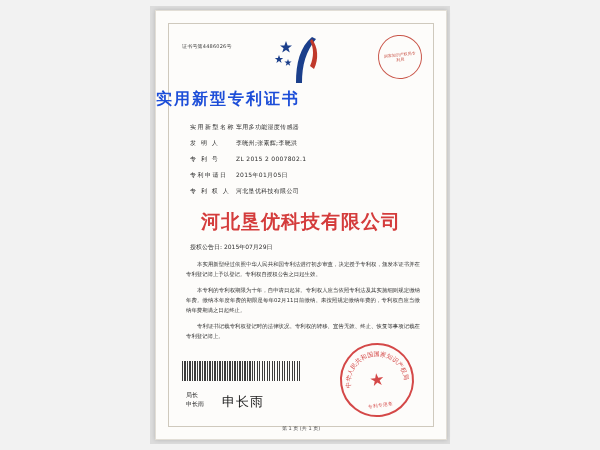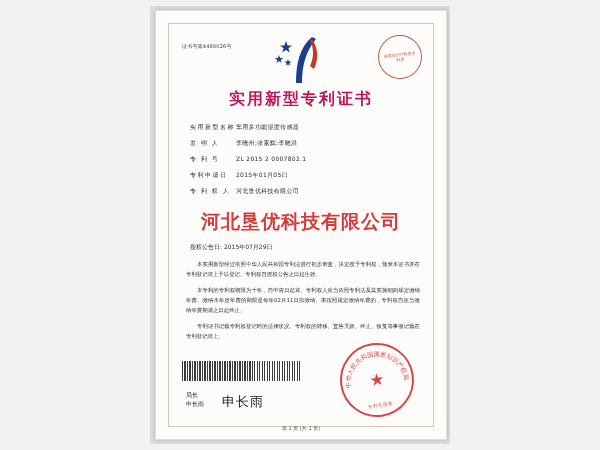--- a/index.html
+++ b/index.html
@@ -88,26 +88,25 @@
     transform: translateX(-50%);
     width: 70px;
     height: 52px;
   }
 
   .main-title {
     position: absolute;
     left: 0;
     right: 0;
     top: 78px;
-    text-align: center;
     font-family: "DejaVu Sans", sans-serif;
     font-size: 16px;
     font-weight: bold;
     letter-spacing: 2px;
-    color: #be185d;
+    color: #1d4ed8;
   }
 
   .fields {
     position: absolute;
     left: 34px;
     right: 30px;
     top: 112px;
     font-size: 6px;
     color: #2b2b2b;
   }

